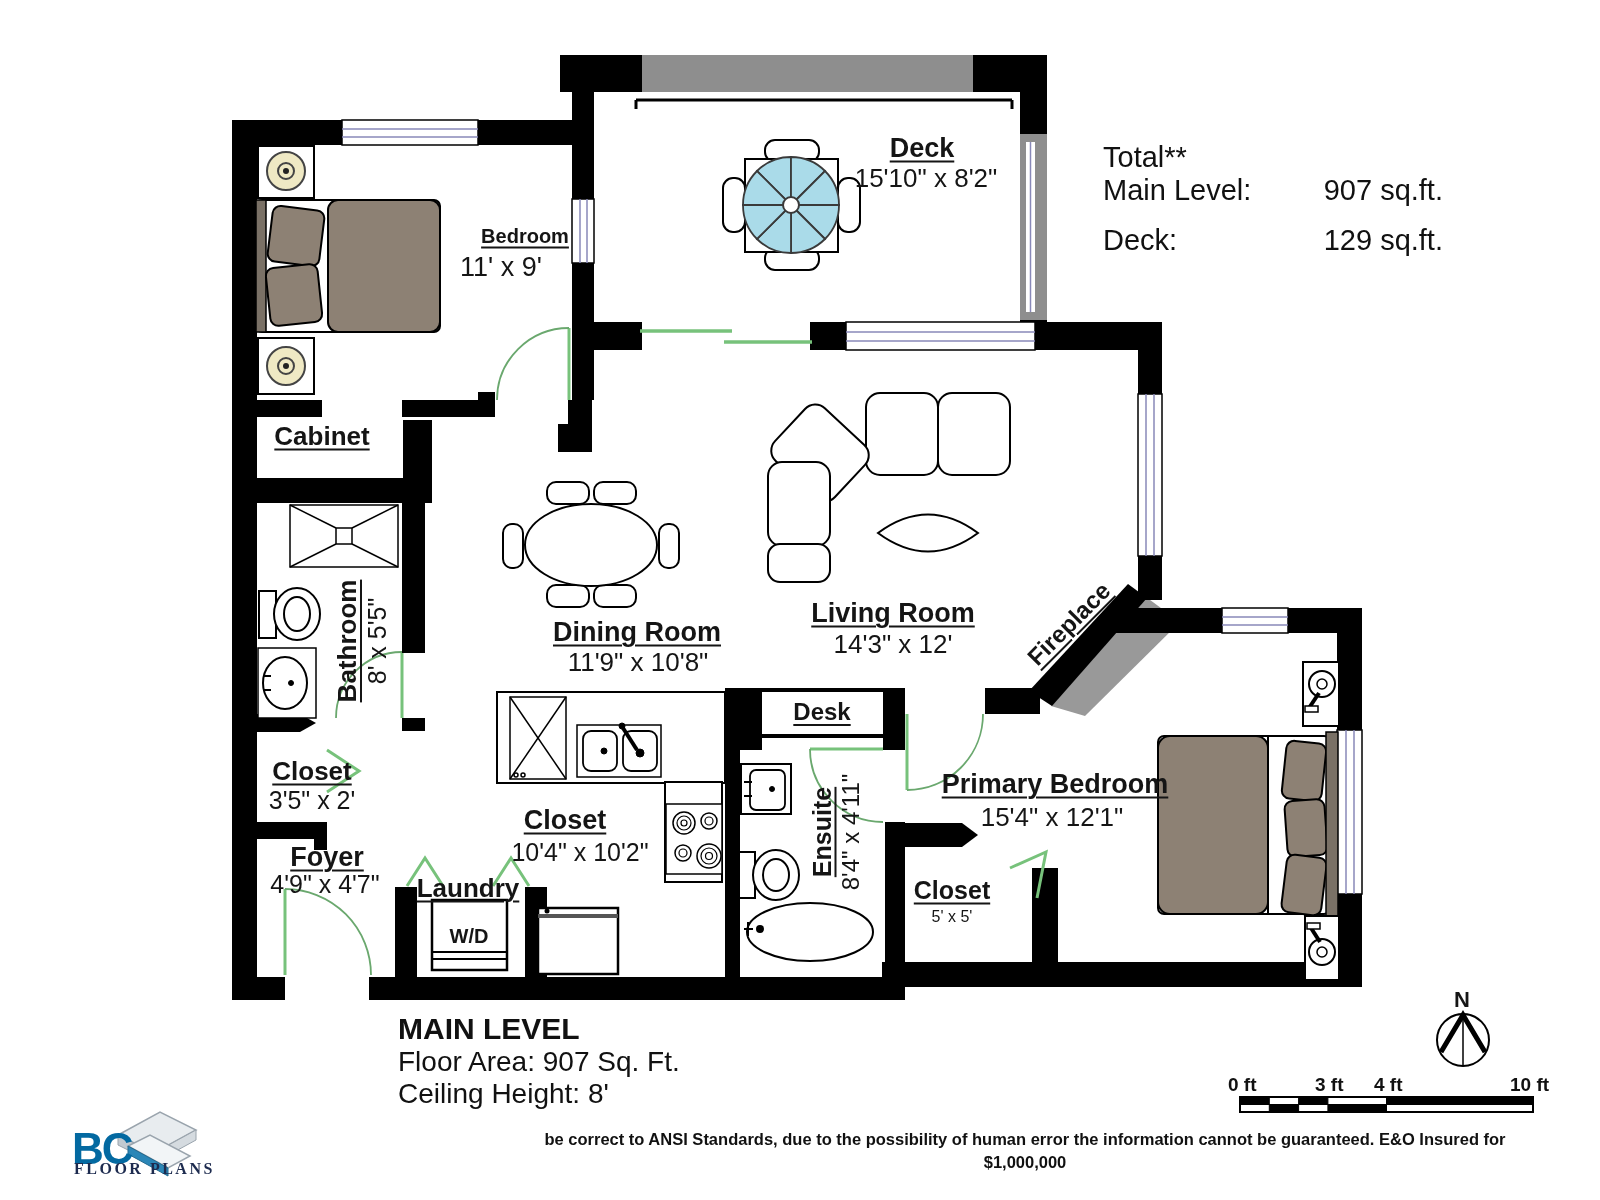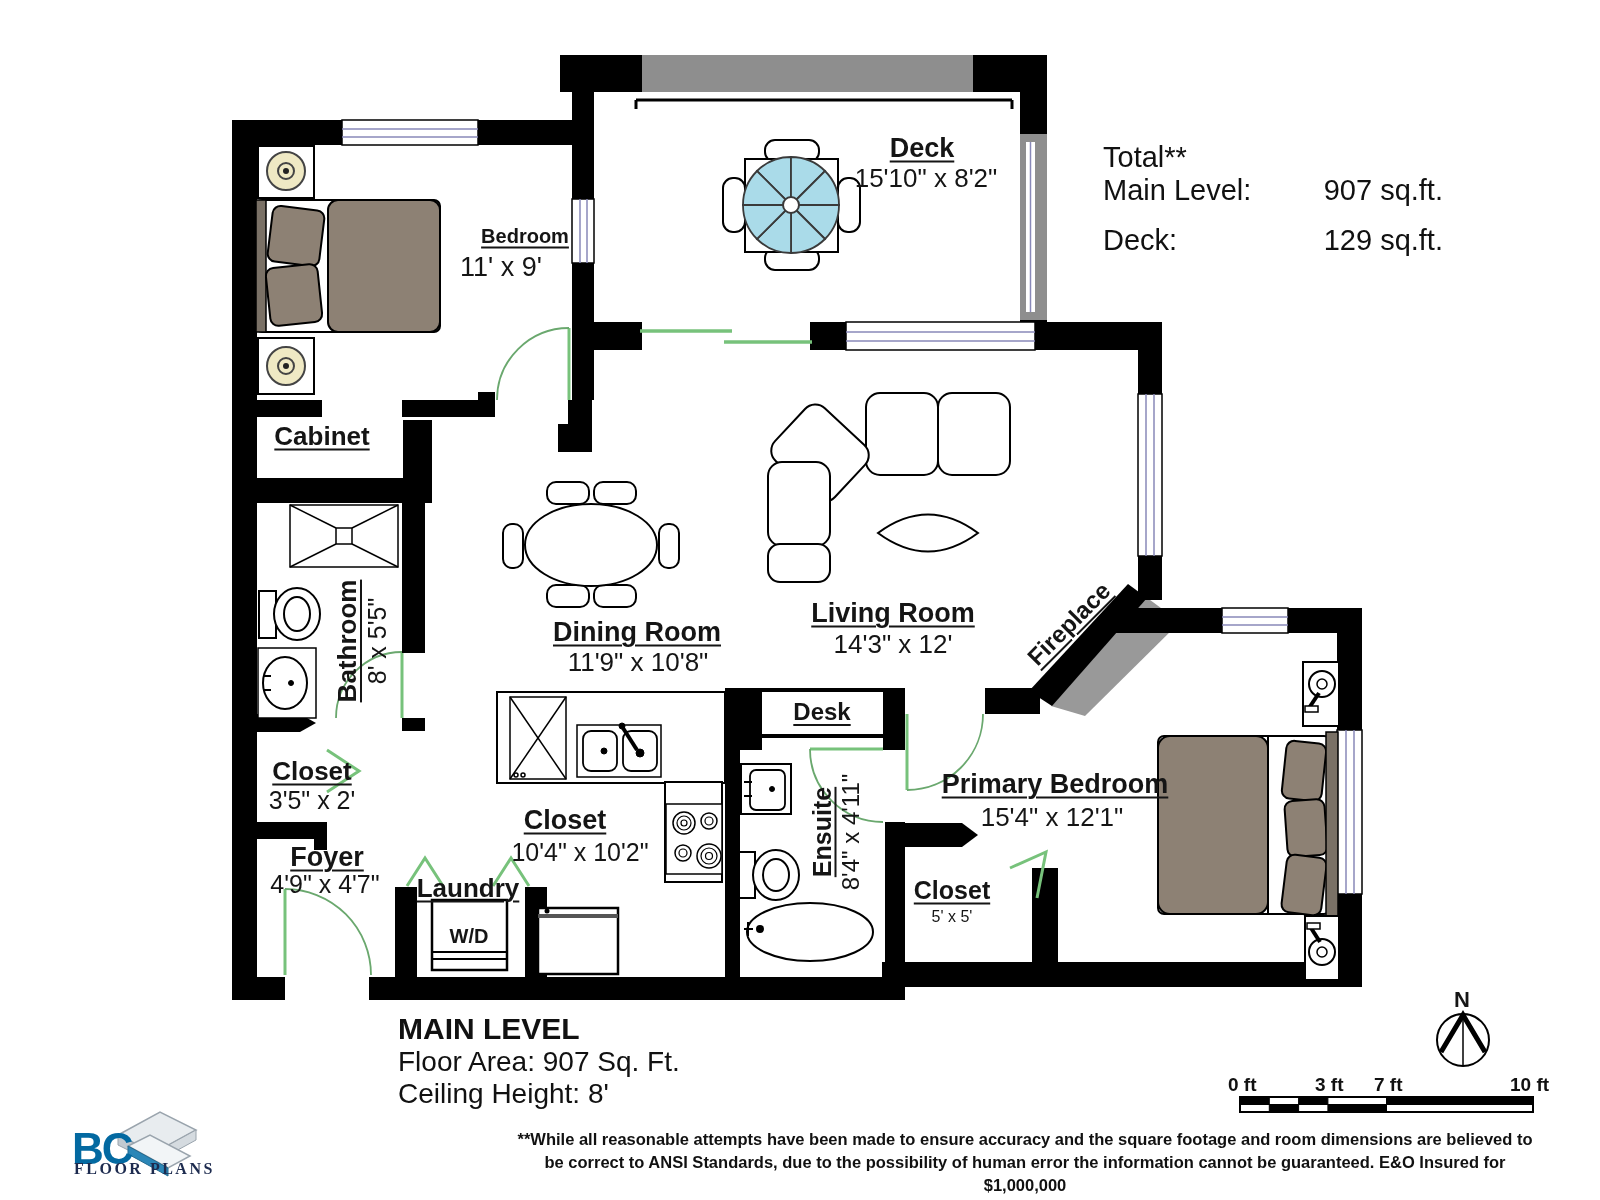--- a/index.html
+++ b/index.html
@@ -433,26 +433,25 @@
 <div class="lbl b u" style="left:1055px;top:784px;font-size:27px;">Primary Bedroom</div>
 <div class="lbl" style="left:1052px;top:817px;font-size:26px;">15'4" x 12'1"</div>
 
 <div class="lbl rot45 b u" style="left:1069px;top:624px;font-size:24px;">Fireplace</div>
 
 <div class="ftr b" style="top:1012px;font-size:30px;">MAIN LEVEL</div>
 <div class="ftr" style="top:1046px;">Floor Area: 907 Sq. Ft.</div>
 <div class="ftr" style="top:1078px;">Ceiling Height: 8'</div>
 
 <div class="disc">
-  <div>**While all reasonable attempts have been made to ensure accuracy and the square footage and room dimensions are believed to</div>
   <div>be correct to ANSI Standards, due to the possibility of human error the information cannot be guaranteed. E&amp;O Insured for $1,000,000</div>
 </div>
 
 <div class="logo-bc" style="color:#0369a1;">BC</div>
 <div class="logo-fp" style="color:#1d2b4f;">FLOOR PLANS</div>
 
 <div class="lbl b" style="left:1462px;top:1000px;font-size:22px;">N</div>
 <div class="scale-lbl" style="left:1228px;top:1074px;">0 ft</div>
 <div class="scale-lbl" style="left:1315px;top:1074px;">3 ft</div>
-<div class="scale-lbl" style="left:1374px;top:1074px;">7 ft</div>
+<div class="scale-lbl" style="left:1374px;top:1074px;">4 ft</div>
 <div class="scale-lbl" style="left:1510px;top:1074px;">10 ft</div>
 
 </div>
 
 </body></html>

